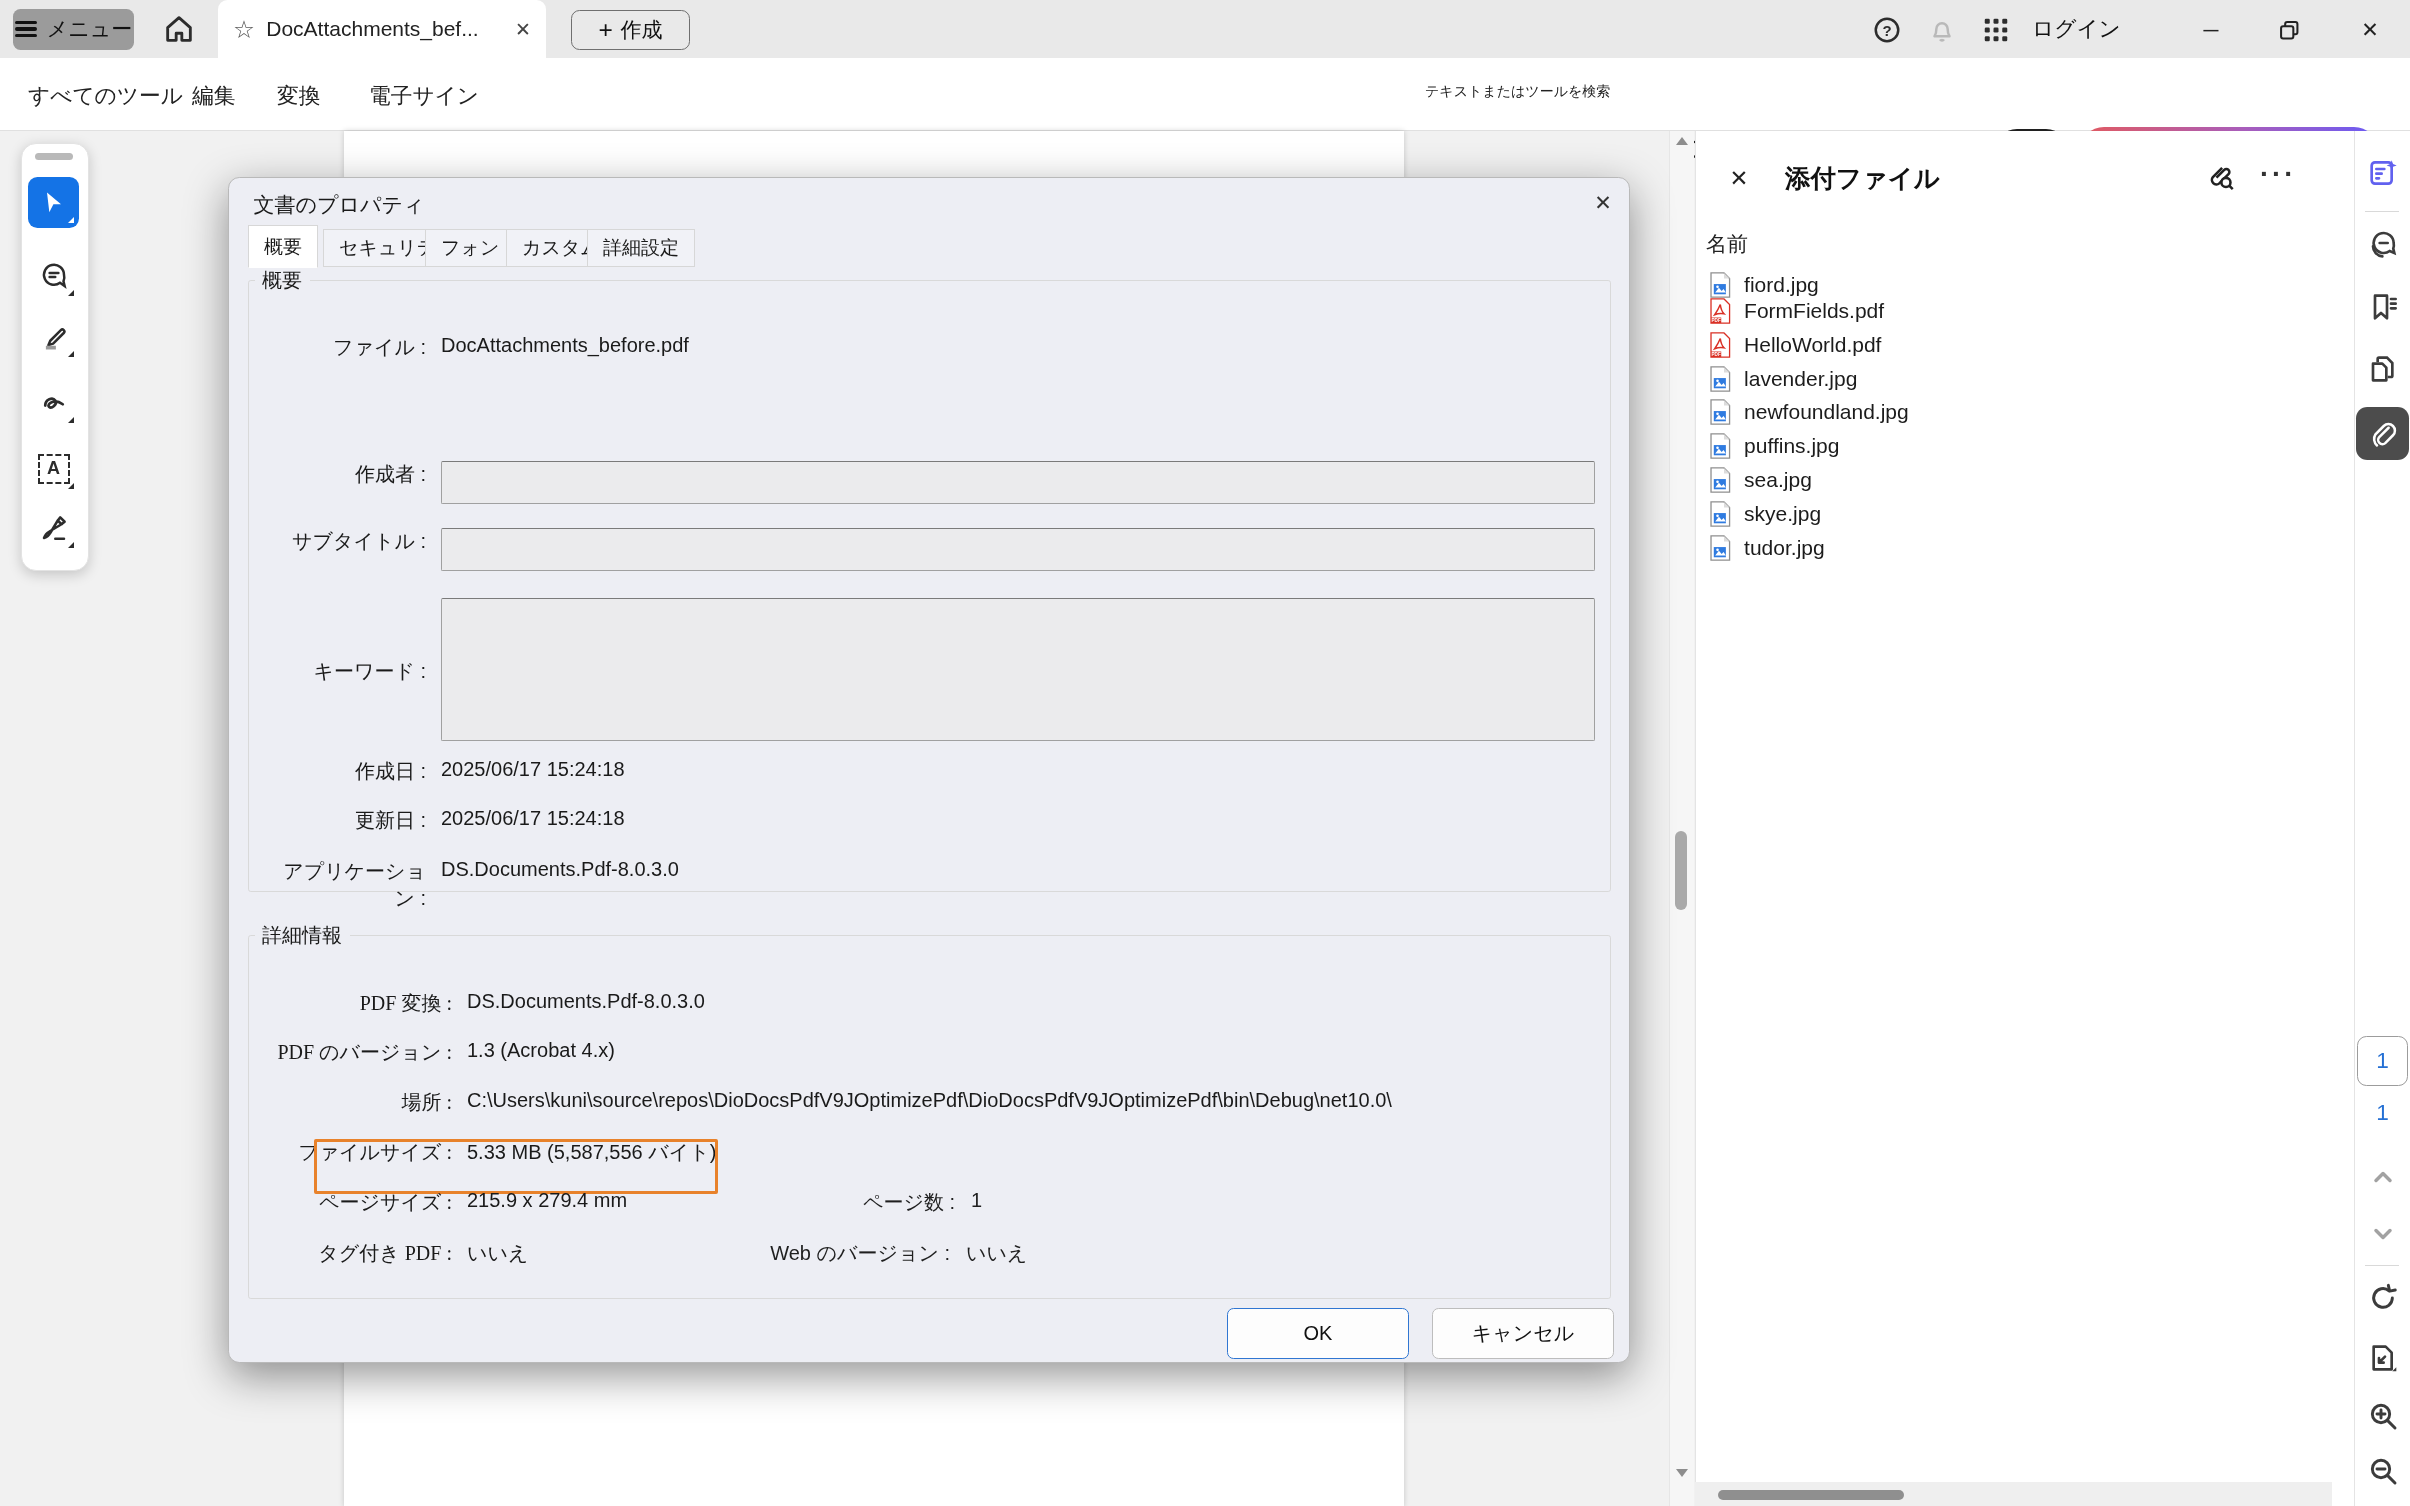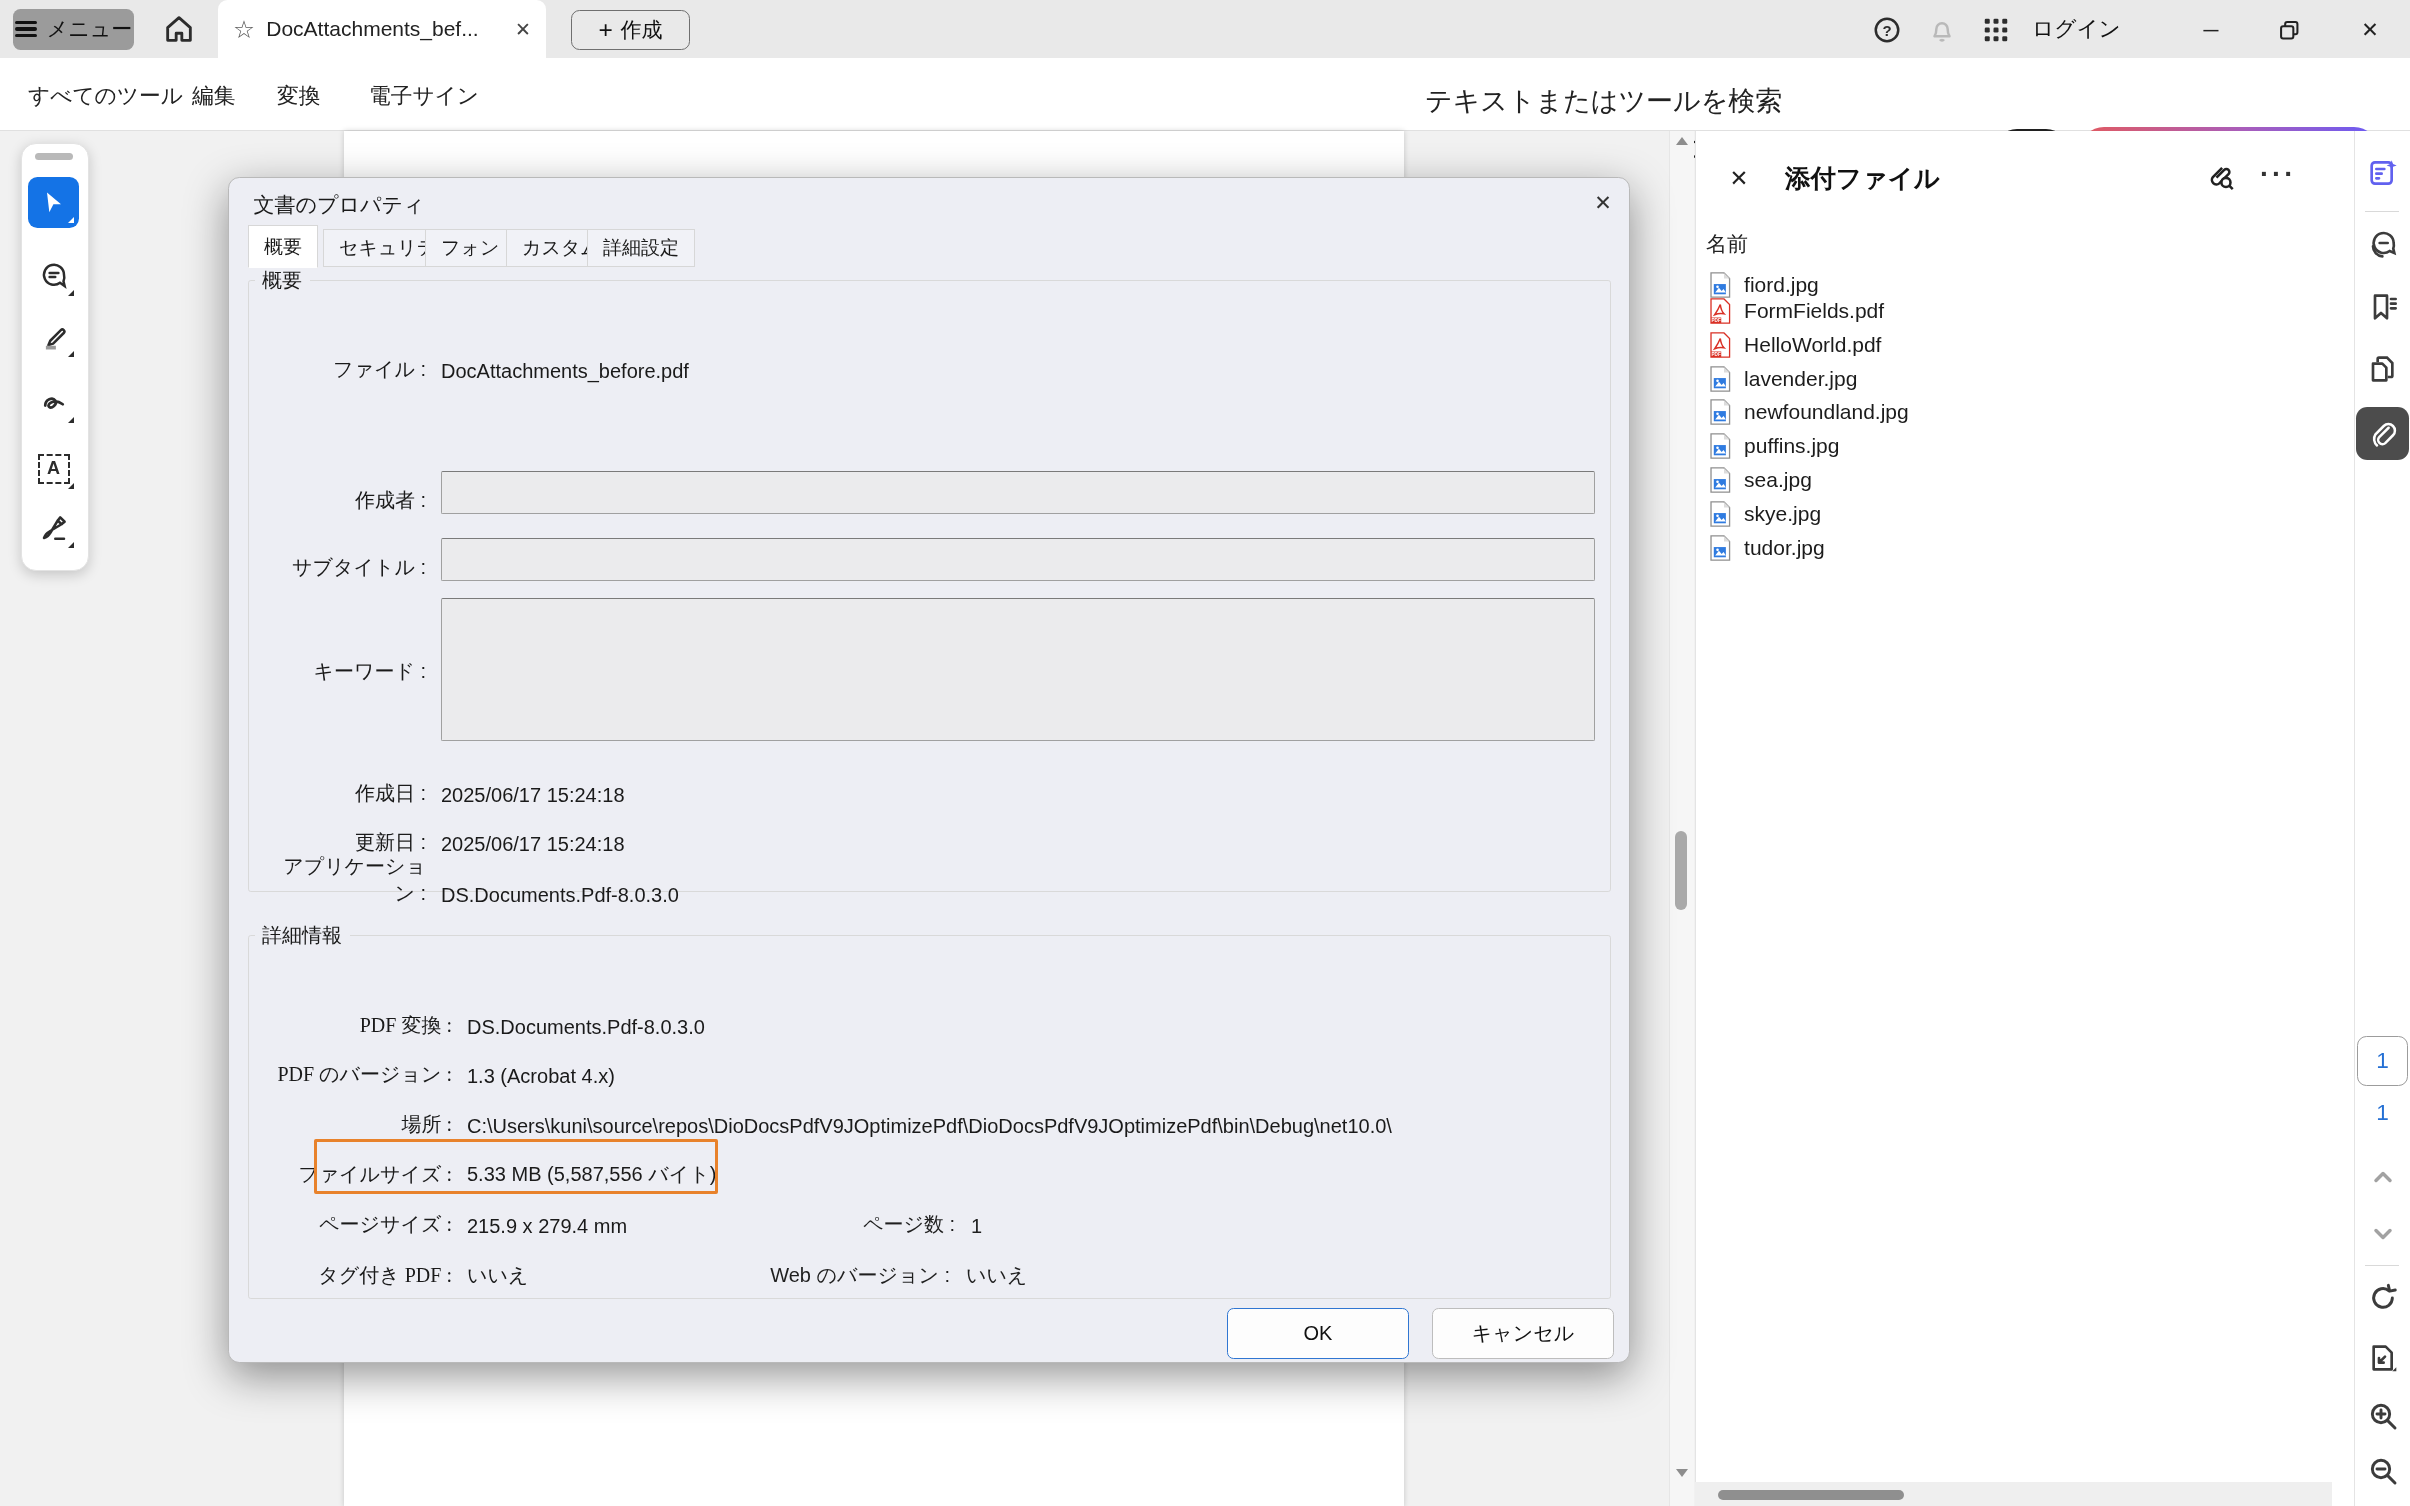--- a/index.html
+++ b/index.html
@@ -20,21 +20,21 @@
   .tab .t{flex:1;white-space:nowrap;overflow:hidden;font-size:21px;color:#222;}
   .tab .x{font-size:19px;color:#444;}
   .create-btn{left:571px;top:10.4px;width:117px;height:38px;border:1.5px solid #6f6f6f;border-radius:8.5px;
        display:flex;align-items:center;justify-content:center;gap:7.5px;font-size:21px;color:#111;background:#e9e9e9;}
   .tb-ic{top:15px;width:30px;height:30px;}
   .login{left:2032px;top:14px;font-size:21.7px;color:#111;}
   .winctl{top:17px;width:26px;height:26px;display:flex;align-items:center;justify-content:center;color:#222;font-size:21px;}
   
   .toolbar{left:0;top:58px;width:2411px;height:73px;background:#ffffff;border-bottom:0.9px solid #e0e0e0;box-sizing:border-box;}
   .tool-item{top:22.6px;font-size:21.7px;color:#222;}
-  .search-lbl{left:1425px;top:24.5px;font-size:27px;color:#222;}
+  .search-lbl{left:1425px;top:24.5px;font-size:14px;color:#222;}
   .v-div{top:75px;width:0.9px;height:36px;background:#d6d6d6;}
   .pill-share{left:1994px;top:71px;width:75px;height:46px;border-radius:23.5px;background:#202020;color:#fff;
       display:flex;align-items:center;justify-content:center;font-size:21px;}
   .pill-ai{left:2080px;top:69px;width:298px;height:48px;border-radius:24.5px;color:#fff;
       background:linear-gradient(90deg,#e25a5f 0%,#a85dbb 55%,#6a5bf5 100%);
       display:flex;align-items:center;justify-content:center;gap:9.4px;font-size:21px;}
   
   .docarea{left:0;top:131px;width:1669px;height:1376px;background:#f1f1f1;}
   .page{left:344px;top:131px;width:1060px;height:1376px;background:#ffffff;box-shadow:0 0 5.6px rgba(0,0,0,.18);}
   
@@ -57,21 +57,21 @@
   .dialog{left:228px;top:177px;width:1402px;height:1186px;background:#edeef4;border:0.9px solid #b9b9b9;
       border-radius:11.3px;box-shadow:0 13px 43px rgba(0,0,0,.42);box-sizing:border-box;}
   .dlg-title{left:24.5px;top:13px;font-size:21px;color:#1a1a1a;}
   .dlg-x{left:1360px;top:11.3px;width:28px;height:28px;display:flex;align-items:center;justify-content:center;font-size:21px;color:#333;}
   .dtab{top:51px;height:38px;display:flex;align-items:center;padding:0 15px;font-size:19px;color:#1a1a1a;
         background:#f1f2f7;border:0.9px solid #d7d7d7;box-sizing:border-box;}
   .dtab.active{top:47px;height:43px;background:#fff;border-bottom:0.9px solid #fff;z-index:3;}
   fieldset.grp{position:absolute;left:19px;width:1361px;border:0.9px solid #d9d9d9;border-radius:2.8px;
         margin:0;padding:0;background:transparent;}
   fieldset.grp legend{font-size:20px;padding:0 7.5px;margin-left:5.6px;color:#1a1a1a;}
-  .row{position:absolute;left:15px;right:15px;height:49px;display:flex;align-items:flex-end;font-size:20px;}
+  .row{position:absolute;left:15px;right:15px;height:49px;display:flex;align-items:flex-start;font-size:20px;}
   .lbl{text-align:right;color:#1a1a1a;flex:none;}
   .lblw1{width:162px;margin-right:15px;}
   .lblw2{width:188px;margin-right:15px;font-family:Liberation Serif, serif;}
   .val{color:#1a1a1a;white-space:nowrap;}
   .tin{flex:1;height:43px;background:#ebebed;border:0.9px solid #a0a0a0;border-top:1.9px solid #7a7a7a;
        border-radius:1.9px;font-size:20px;padding:0 7.5px;font-family:inherit;color:#1a1a1a;box-sizing:border-box;}
   .tarea{flex:1;height:143px;background:#ebebed;border:0.9px solid #a0a0a0;border-top:1.9px solid #7a7a7a;
        border-radius:1.9px;resize:none;font-family:inherit;font-size:20px;box-sizing:border-box;}
   .caret{position:absolute;left:194px;top:7.5px;width:1.9px;height:28px;background:#222;}
   .hl-orange{position:absolute;border:3.8px solid #e8822b;border-radius:1.9px;}

